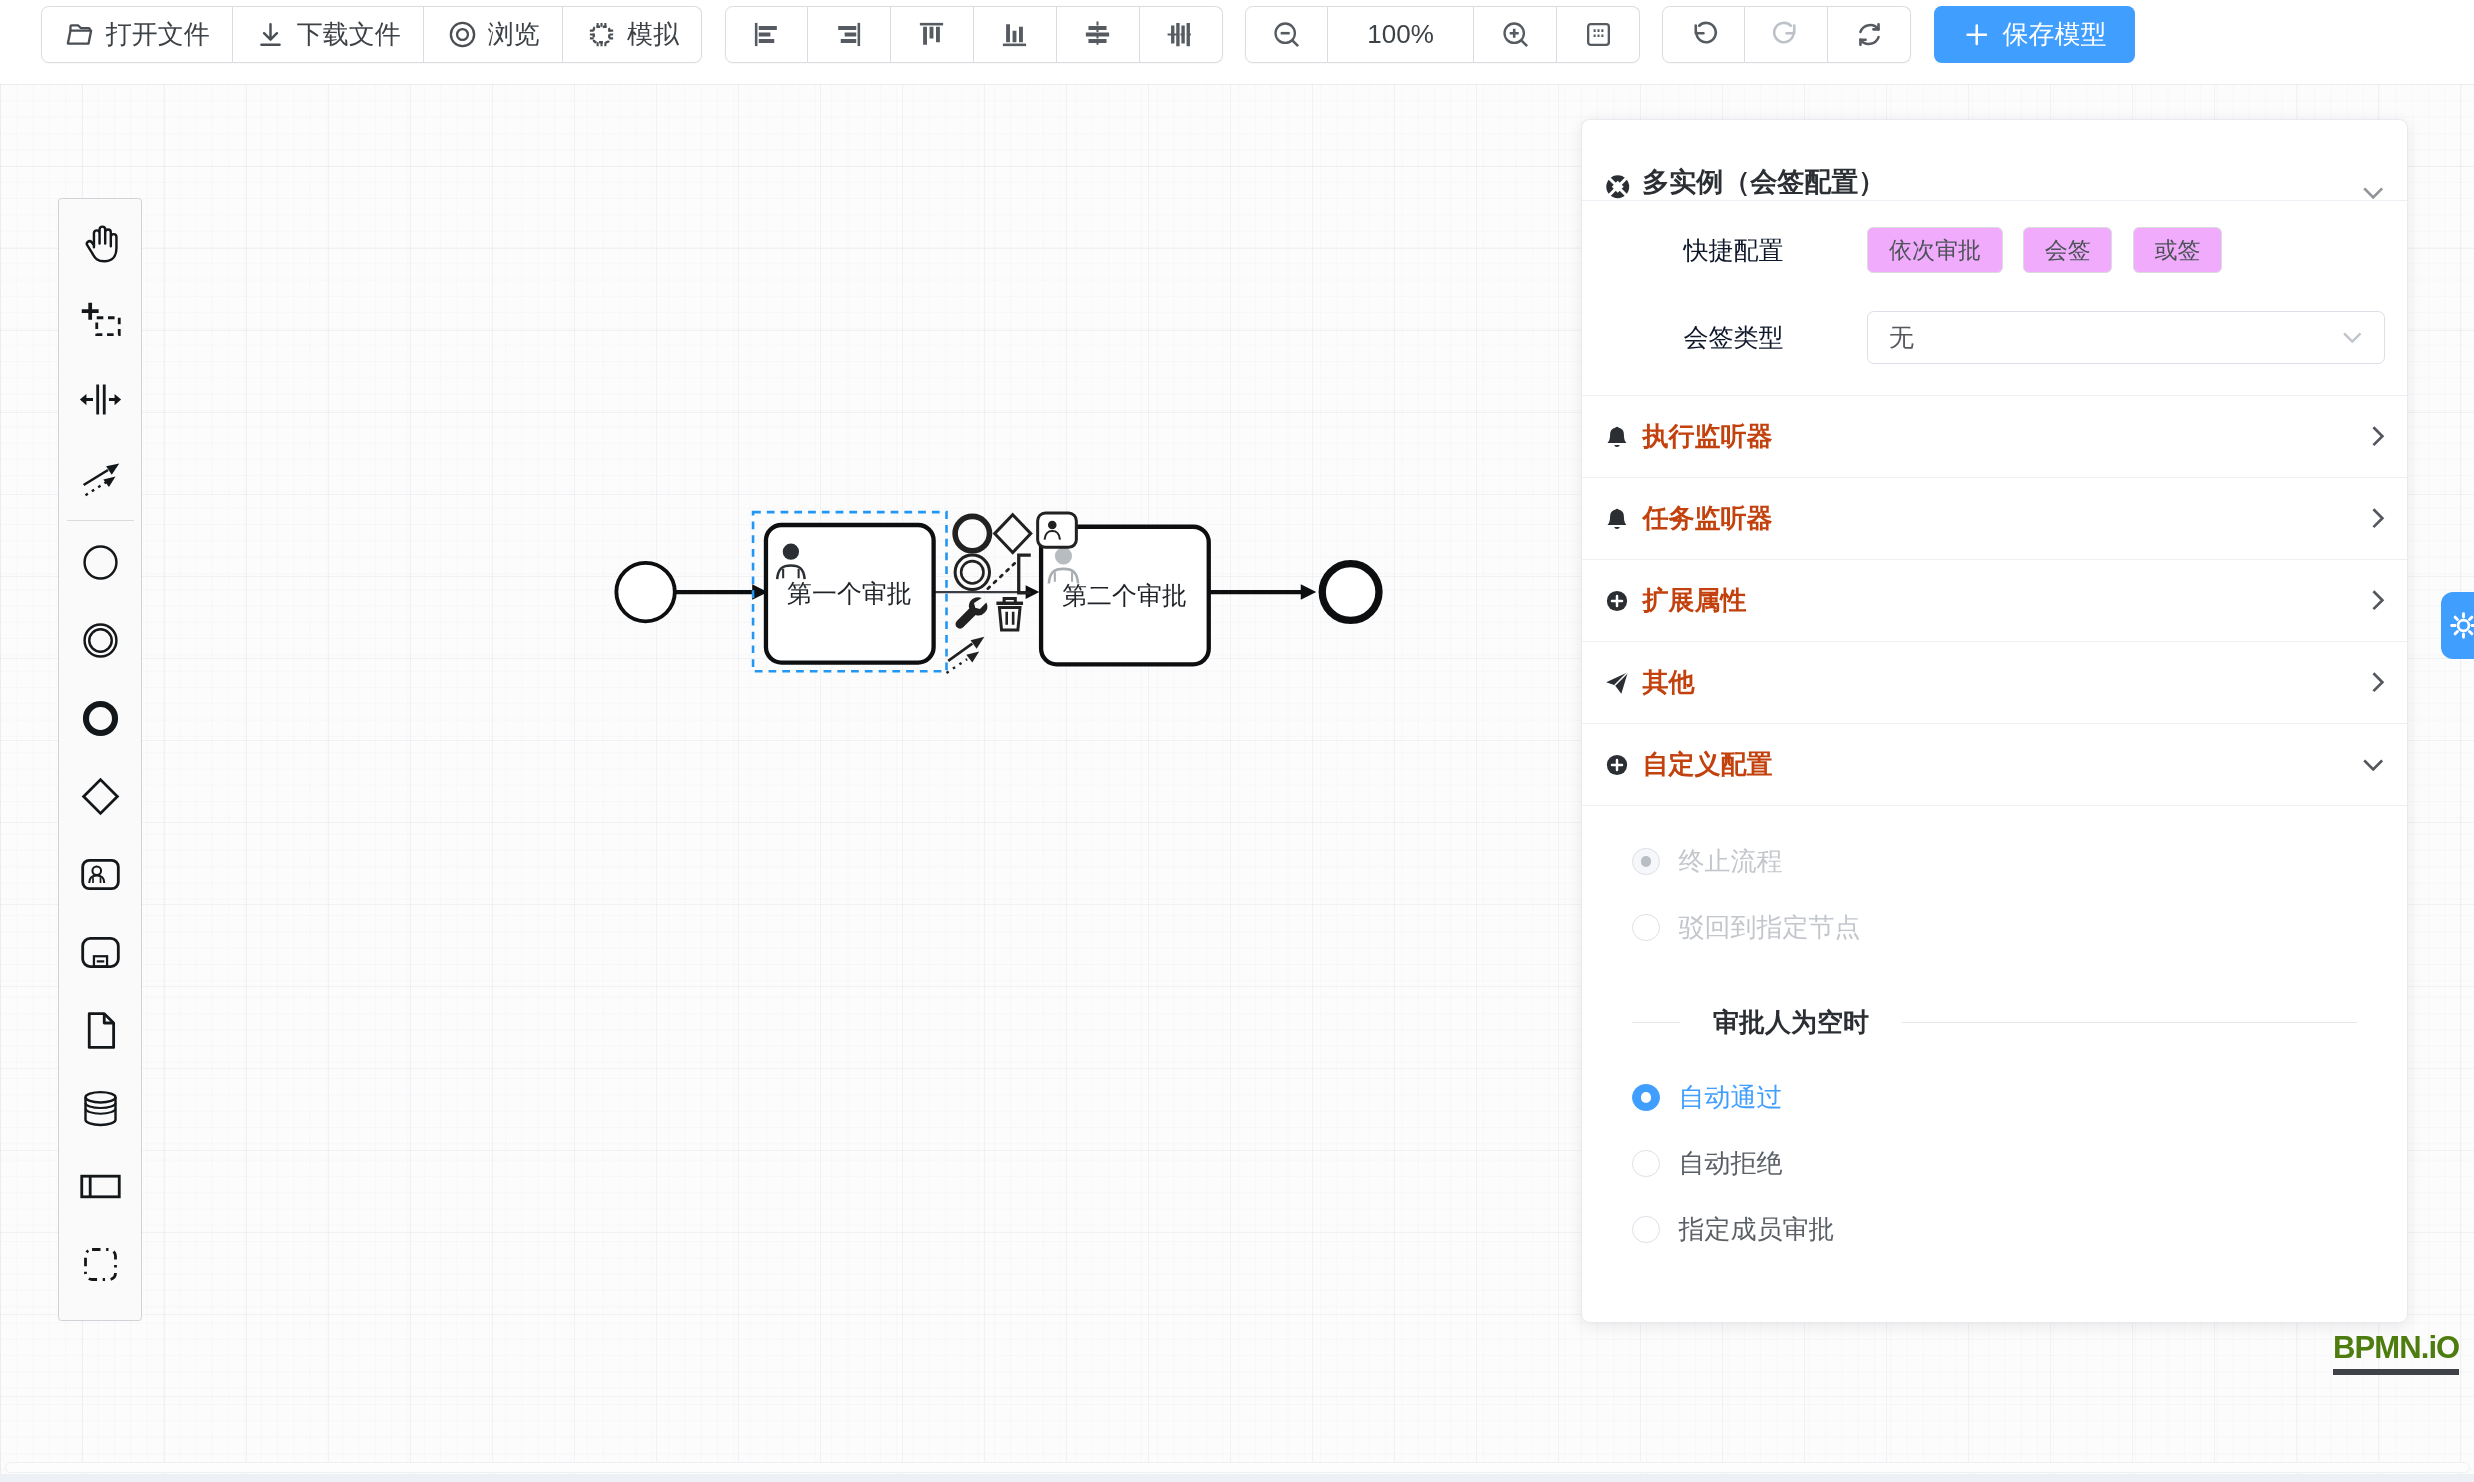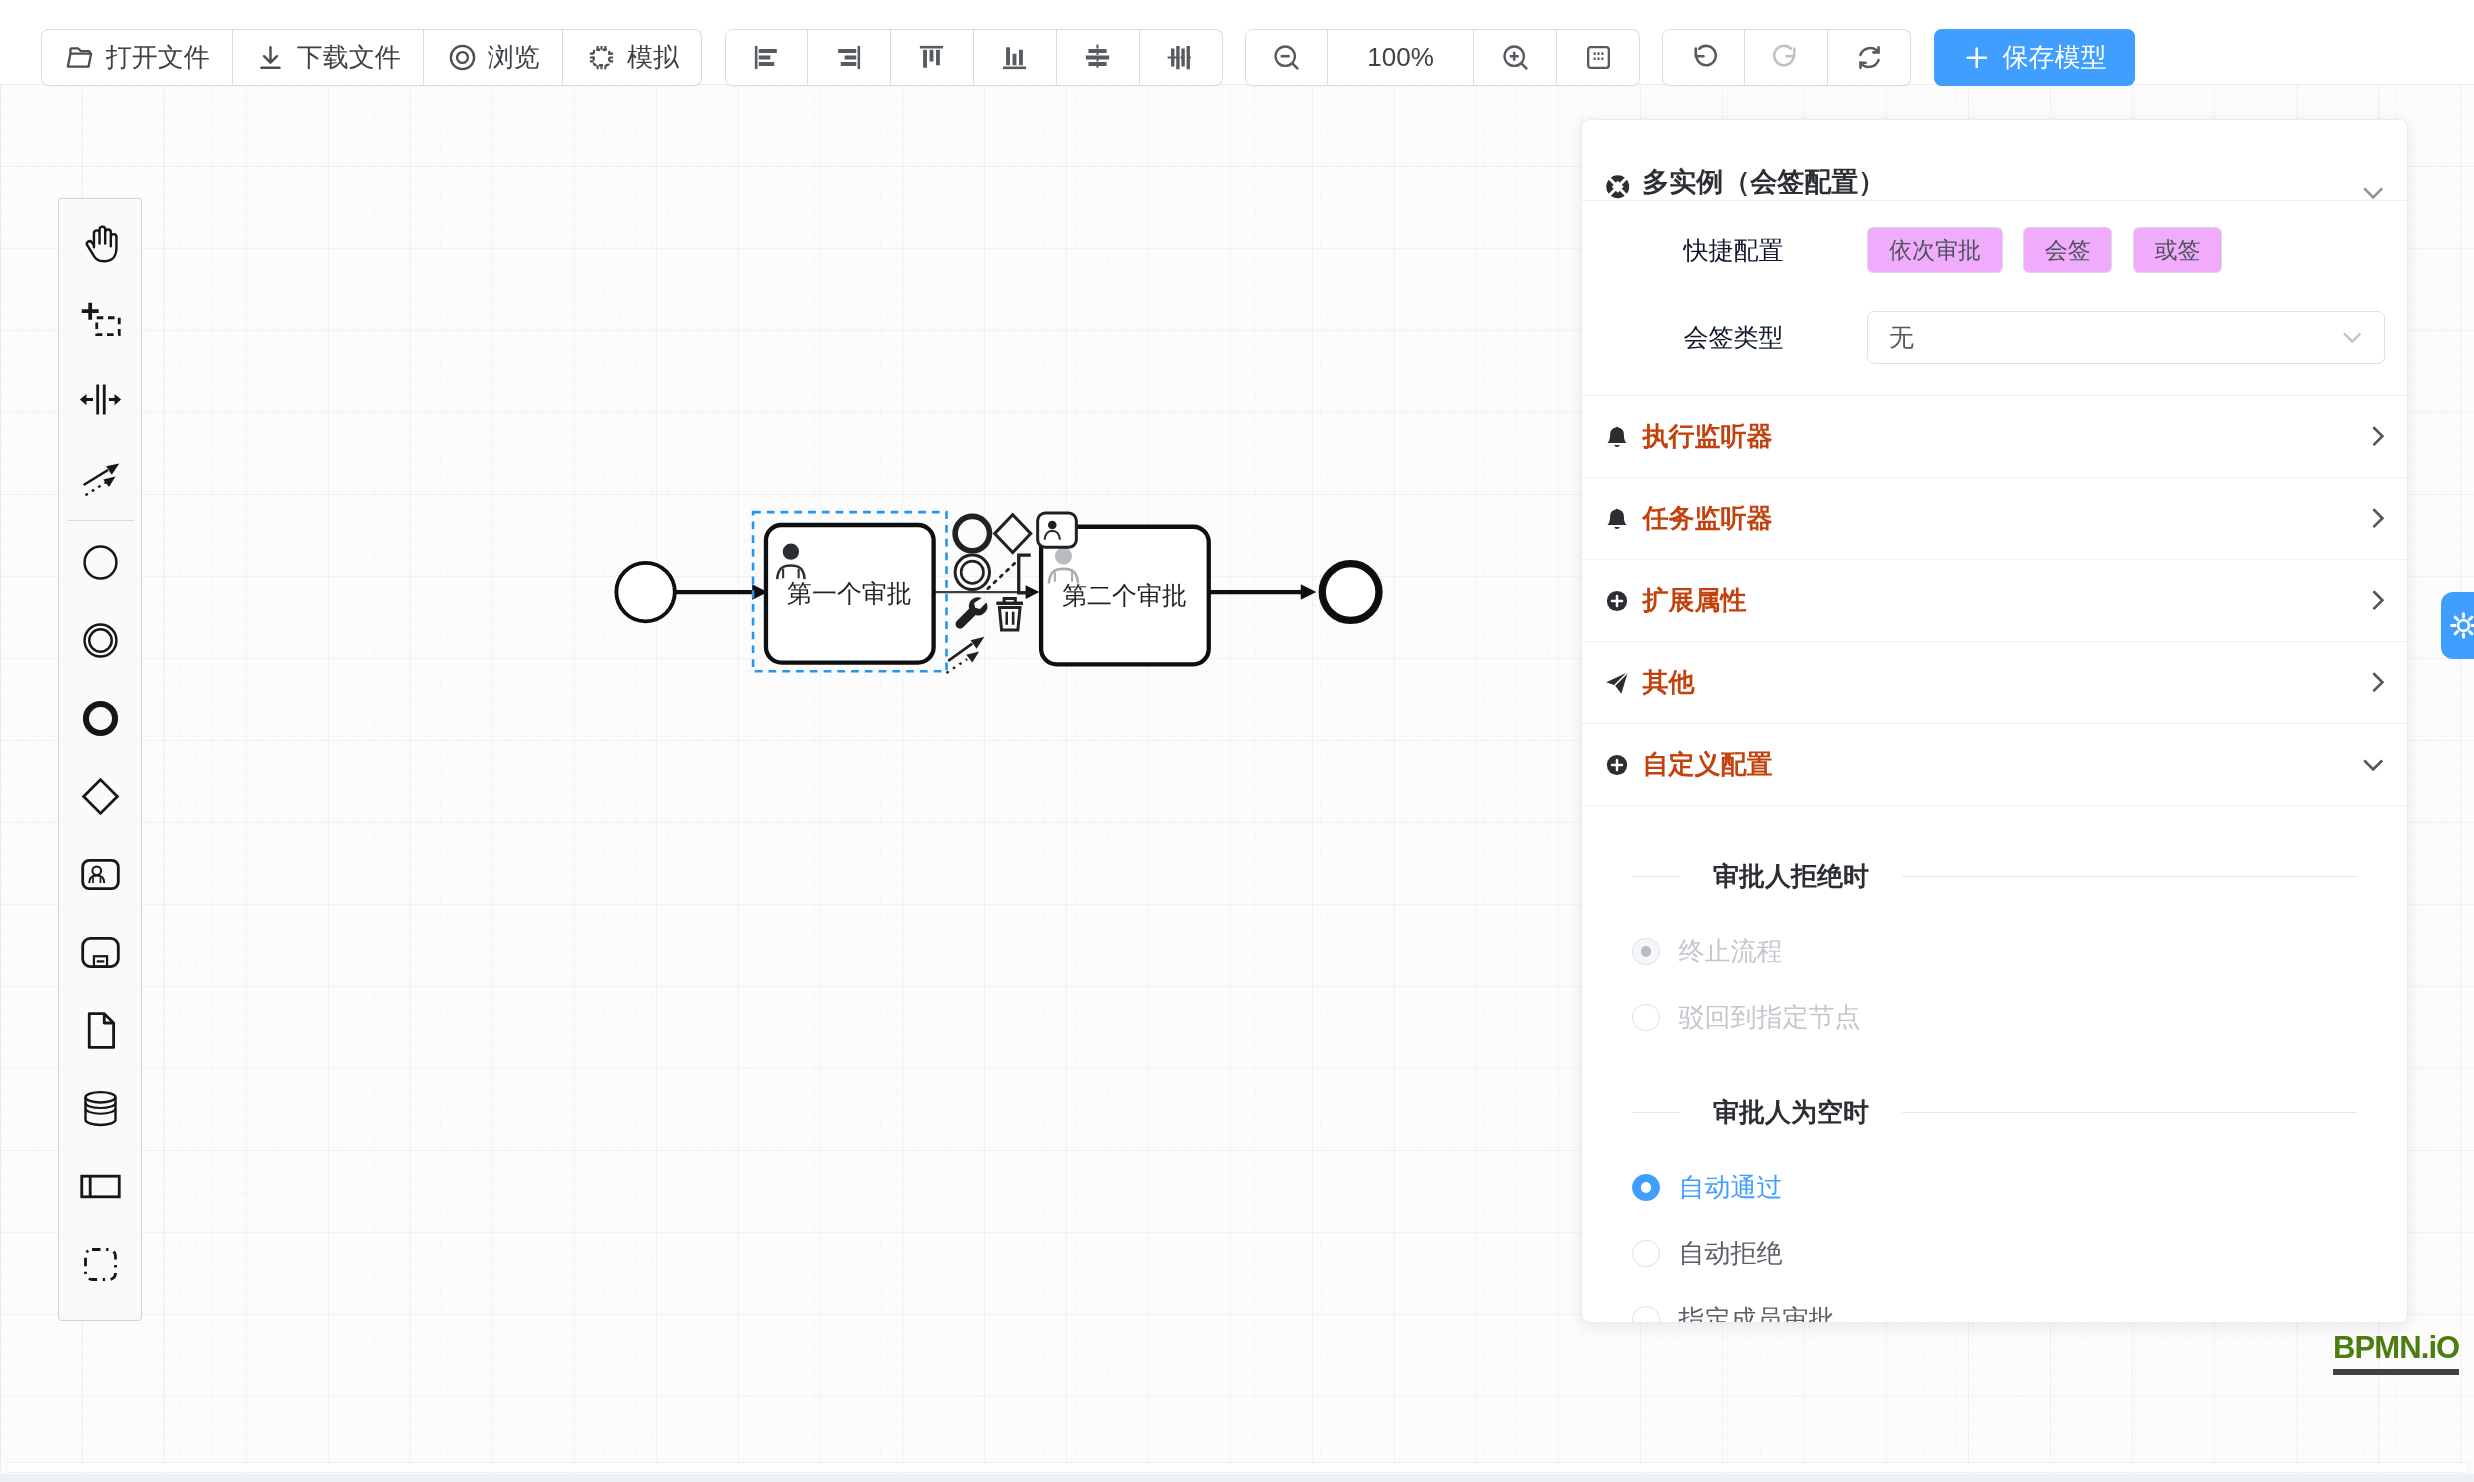--- a/index.html
+++ b/index.html
@@ -13,21 +13,21 @@
     background-color:#fcfcfd;
     background-image:
       linear-gradient(to right, rgba(60,70,90,.055) 0.9px, transparent 0.9px),
       linear-gradient(to bottom, rgba(60,70,90,.055) 0.9px, transparent 0.9px),
       linear-gradient(to right, rgba(60,70,90,.022) 0.9px, transparent 0.9px),
       linear-gradient(to bottom, rgba(60,70,90,.022) 0.9px, transparent 0.9px);
     background-size:82px 82px,82px 82px,16.3px 16.3px,16.3px 16.3px;
   }
 
   
-  .toolbar { position:absolute; top:29px; left:41px; display:flex; gap:22.4px; align-items:center; z-index:30; }
+  .toolbar { position:absolute; top:6px; left:41px; display:flex; gap:22.4px; align-items:center; z-index:30; }
   .tb-group { display:flex; border-radius:7.7px; box-shadow:0 0.9px 1.7px rgba(0,0,0,.03); }
   .tb-btn { display:flex; align-items:center; justify-content:center; gap:10.3px;
     padding:0 22.4px; height:57px; background:#fff; border:0.9px solid #d9dde1; border-left-width:0;
     font-size:26px; color:#3d4247; cursor:pointer; white-space:nowrap; }
   .tb-btn:first-child { border-left-width:0.9px; border-radius:7.7px 0 0 7.7px; }
   .tb-btn:last-child { border-radius:0 7.7px 7.7px 0; }
   .tb-btn.icon-only { width:83px; padding:0; }
   .tb-btn svg { display:block; }
   .tb-btn.disabled svg * { stroke:#bdc2c8; }
   .zoom-text { width:146px; }
@@ -480,25 +480,20 @@
           <path d="M18 11 V25 M11 18 H25" stroke="#ffffff" stroke-width="3.4" stroke-linecap="round"></path>
         </svg>
         <span class="sec-label">自定义配置</span>
         <svg width="22.4" height="13.8" viewBox="0 0 20 12">
           <polyline points="2,2 10,10 18,2" fill="none" stroke="#54585e" stroke-width="2.4"></polyline>
         </svg>
       </div>
     </div>
 
     <div class="custom-area">
-      <div class="group-title">
-        <span class="line-s"></span>
-        <span class="gt-text">审批人拒绝时</span>
-        <span class="line-l"></span>
-      </div>
       <div class="radio-row disabled">
         <span class="radio checked-disabled"></span>
         <span class="radio-label">终止流程</span>
       </div>
       <div class="radio-row disabled">
         <span class="radio"></span>
         <span class="radio-label">驳回到指定节点</span>
       </div>
 
       <div class="group-title" style="margin-top:45px;">

